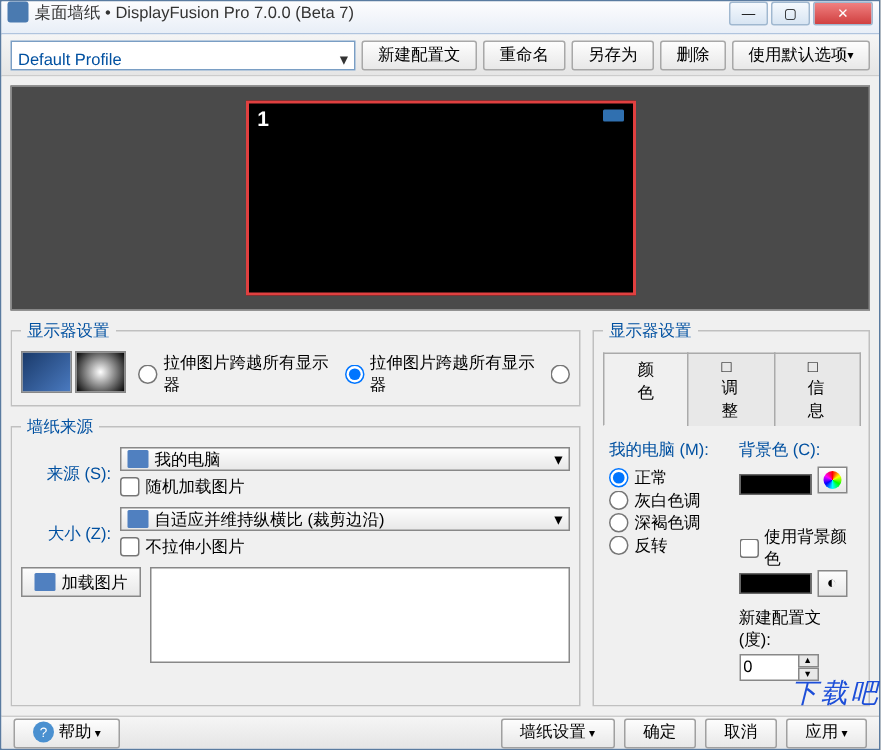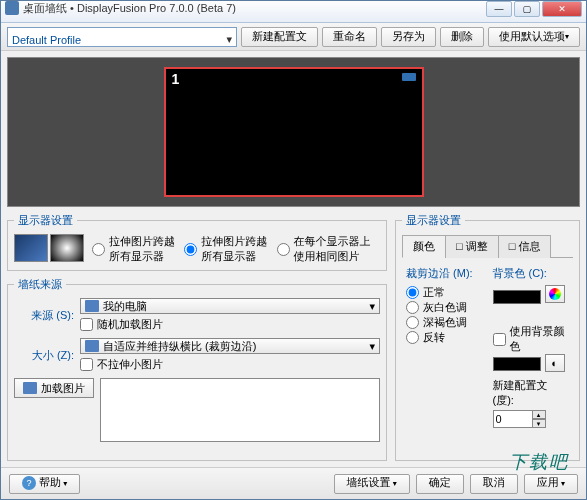--- a/index.html
+++ b/index.html
@@ -35,39 +35,39 @@
 .src-grid{display:grid;grid-template-columns:60px 1fr;gap:6px;align-items:center}
 .src-label{text-align:right;color:#0050a0}
 .combo{height:16px;border:1px solid #888;background:linear-gradient(#fdfdfd,#e8e8e8);display:flex;align-items:center;padding:0 4px;position:relative}
 .combo::after{content:"▾";position:absolute;right:4px}
 .combo-icon{width:14px;height:12px;background:#5080c0;margin-right:4px;border-radius:1px}
 .chk-row{display:flex;align-items:center;gap:4px;margin-top:3px}
 .load-row{display:flex;gap:6px;margin-top:6px}
 .load-btn{height:20px;padding:0 8px;border:1px solid #888;background:linear-gradient(#fdfdfd,#e8e8e8);display:flex;align-items:center}
 .load-list{flex:1;height:64px;border:1px solid #888;background:#fff}
 .tabs{display:flex;border-bottom:1px solid #aaa}
-.tab{padding:3px 10px;border:1px solid #aaa;border-bottom:none;background:#e8e8e8;margin-right:-1px;position:relative;top:1px;cursor:pointer}
+.tab{padding:3px 22px;border:1px solid #aaa;border-bottom:none;background:#e8e8e8;margin-right:-1px;position:relative;top:1px;cursor:pointer}
 .tab.active{background:#f0f0f0;border-bottom:1px solid #f0f0f0}
 .tab-body{padding:8px 4px}
 .two-col{display:flex;gap:10px}
 .col{flex:1}
 .col-title{color:#0050a0;margin-bottom:4px}
 .swatch{width:48px;height:14px;border:1px solid #666;background:#000;display:inline-block;vertical-align:middle}
 .color-btn{width:20px;height:18px;border:1px solid #888;background:linear-gradient(#fdfdfd,#e8e8e8);display:inline-flex;align-items:center;justify-content:center;margin-left:4px}
 .wheel{width:12px;height:12px;border-radius:50%;background:conic-gradient(red,yellow,lime,cyan,blue,magenta,red)}
 .spin{display:flex;align-items:center;margin-top:2px}
 .spin input{width:40px;height:18px;border:1px solid #888;padding:0 2px}
 .spin-btns{display:flex;flex-direction:column;margin-left:-1px}
 .spin-btns span{width:14px;height:9px;border:1px solid #888;background:#e8e8e8;font-size:7px;text-align:center;line-height:7px}
-.footer{height:32px;background:linear-gradient(#f5f5f5,#e5e5e5);border-top:1px solid #ccc;display:flex;align-items:center;padding:0 8px;gap:6px}
+.footer{height:22px;background:linear-gradient(#f5f5f5,#e5e5e5);border-top:1px solid #ccc;display:flex;align-items:center;padding:0 8px;gap:6px}
 .footer .spacer{flex:1}
 .ft-btn{height:20px;padding:0 12px;border:1px solid #a0a0a0;background:linear-gradient(#fdfdfd,#e8e8e8);border-radius:2px;cursor:pointer}
 .help-icon{width:14px;height:14px;border-radius:50%;background:#4a90d0;color:#fff;display:inline-flex;align-items:center;justify-content:center;font-size:9px;margin-right:3px}
 .dd::after{content:" ▾";font-size:8px}
-.watermark{position:absolute;bottom:26px;right:18px;color:#0f766e;font-size:18px;font-style:italic;letter-spacing:2px;pointer-events:none}
+.watermark{position:absolute;bottom:26px;right:0;color:#1d4ed8;font-size:18px;font-style:italic;letter-spacing:2px;pointer-events:none}
 </style>
 </head>
 <body>
 
 <div class="window">
   <div class="titlebar">
     <div class="titlebar-icon"></div>
     <div class="titlebar-text">桌面墙纸 • DisplayFusion Pro 7.0.0 (Beta 7)</div>
     <div class="win-btns">
       <div class="win-btn">—</div>
@@ -108,21 +108,20 @@
               <label class="radio-row">
                   <input type="radio" name="bgm" style="">
                   <span>拉伸图片跨越所有显示器</span>
                 </label>
               <label class="radio-row">
                   <input type="radio" name="bgm" checked="" style="">
                   <span>拉伸图片跨越所有显示器</span>
                 </label>
               <label class="radio-row">
                   <input type="radio" name="bgm" style="">
-                  <span>在每个显示器上使用相同图片</span>
                 </label>
             </div>
           </div>
         </fieldset>
 
         <fieldset style="flex:1">
           <legend>墙纸来源</legend>
           <div class="src-grid">
             <div class="src-label">来源 (S):</div>
             <div>
@@ -161,21 +160,21 @@
         <fieldset style="height:100%">
           <legend>显示器设置</legend>
           <div class="tabs">
             <div class="tab active">颜色</div>
             <div class="tab">□ <span>调整</span></div>
             <div class="tab">□ <span>信息</span></div>
           </div>
           <div class="tab-body">
             <div class="two-col">
               <div class="col">
-                <div class="col-title">裁剪边沿 (M):</div>
+                <div class="col-title">我的电脑 (M):</div>
                 <label class="radio-row">
                     <input type="radio" name="cm" checked="" style="">
                     <span>正常</span>
                   </label>
                 <label class="radio-row">
                     <input type="radio" name="cm" style="">
                     <span>灰白色调</span>
                   </label>
                 <label class="radio-row">
                     <input type="radio" name="cm" style="">

